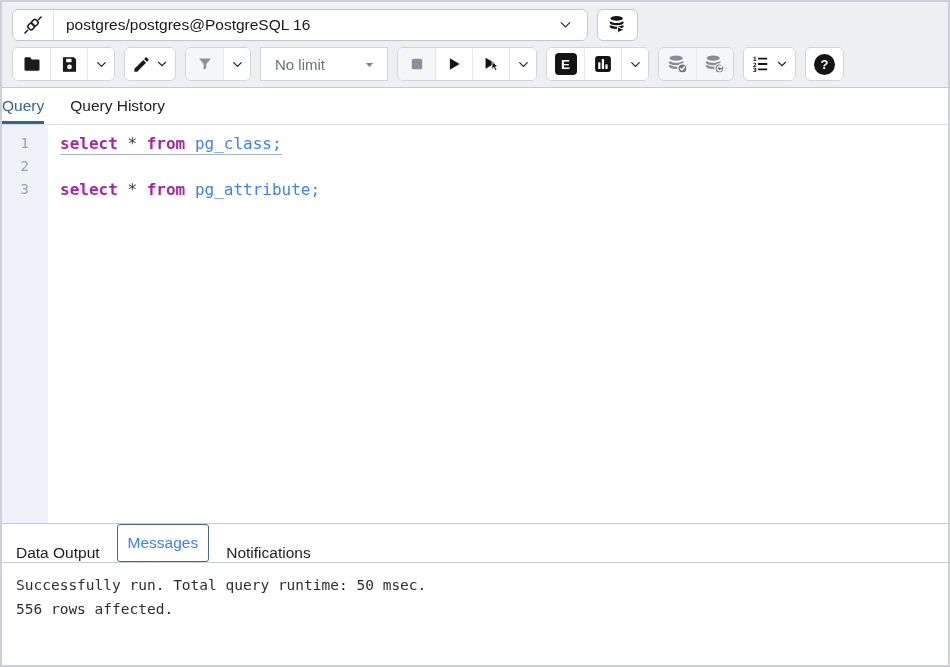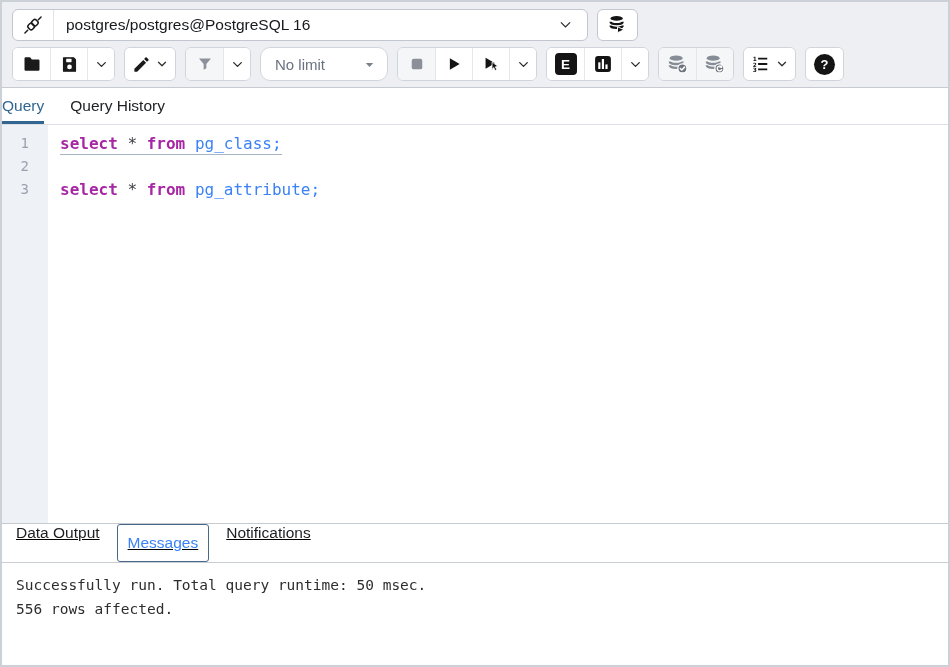--- a/index.html
+++ b/index.html
@@ -25,21 +25,21 @@
            padding:0 10px;gap:9px;border-bottom:1px solid #c6cad1;box-sizing:border-box;}
   .btn-group{display:flex;background:#fff;border:1px solid #d1d5db;border-radius:6px;
              overflow:hidden;height:34px;box-sizing:border-box;}
   .tb-btn{min-width:37px;display:flex;align-items:center;justify-content:center;
           background:#fff;border:none;border-left:1px solid #e4e7eb;height:100%;
           cursor:pointer;padding:0 7px;box-sizing:border-box;}
   .tb-btn:first-child{border-left:none;}
   .tb-btn.narrow{min-width:27px;padding:0 4px;}
   .tb-btn.disabled{background:#f5f6f8;}
   .limit-select{display:flex;align-items:center;justify-content:space-between;background:#fff;
-                border:1px solid #d1d5db;border-radius:10px;height:34px;width:128px;
+                border:1px solid #d1d5db;border-radius:0;height:34px;width:128px;
                 padding:0 10px 0 14px;box-sizing:border-box;cursor:pointer;}
   .limit-label{font-size:15px;color:#6a7280;}
   .chip{width:22px;height:22px;border-radius:4px;background:#141414;color:#fff;
         font-weight:bold;font-size:13.5px;display:flex;align-items:center;justify-content:center;}
   .chip.round{border-radius:50%;width:21px;height:21px;font-size:13px;}
 
   
   .query-tabs{flex:0 0 37px;background:#fff;display:flex;align-items:stretch;
               gap:26px;border-bottom:1px solid #dcdfe4;box-sizing:border-box;}
   .qtab{display:flex;align-items:center;font-size:15.5px;color:#202225;
@@ -55,21 +55,21 @@
   .code-line{height:23px;line-height:23px;font-family:"DejaVu Sans Mono",monospace;
              font-size:16px;color:#383a42;white-space:pre;}
   .line-content.underlined{border-bottom:1px solid #a6b4c4;padding-bottom:1px;}
   .tok-keyword{color:#a626a4;font-weight:bold;}
   .tok-operator{color:#3d3f46;}
   .tok-identifier{color:#3b82f6;}
   .tok-plain{color:#383a42;}
 
   
   .output-tabs{flex:0 0 34px;border-top:1px solid #c6cad1;border-bottom:1px solid #c9cdd4;
-               display:flex;align-items:flex-start;padding-left:14px;background:#fff;box-sizing:border-box;text-decoration:underline;}
+               display:flex;align-items:flex-end;padding-left:14px;background:#fff;box-sizing:border-box;}
   .otab{font-size:15.5px;color:#1c1e21;margin-right:17px;cursor:pointer;}
   .otab.active{color:#3b82f6;border:1px solid #48688a;border-radius:3px;padding:9px 10px;}
 
   
   .messages{flex:0 0 102px;padding:10px 0 0 14px;font-family:"DejaVu Sans Mono",monospace;
             font-size:14.5px;color:#2d2d2d;background:#fff;box-sizing:border-box;}
   .msg-line{line-height:24px;white-space:pre;}
 
   svg{display:block;}
 </style>

